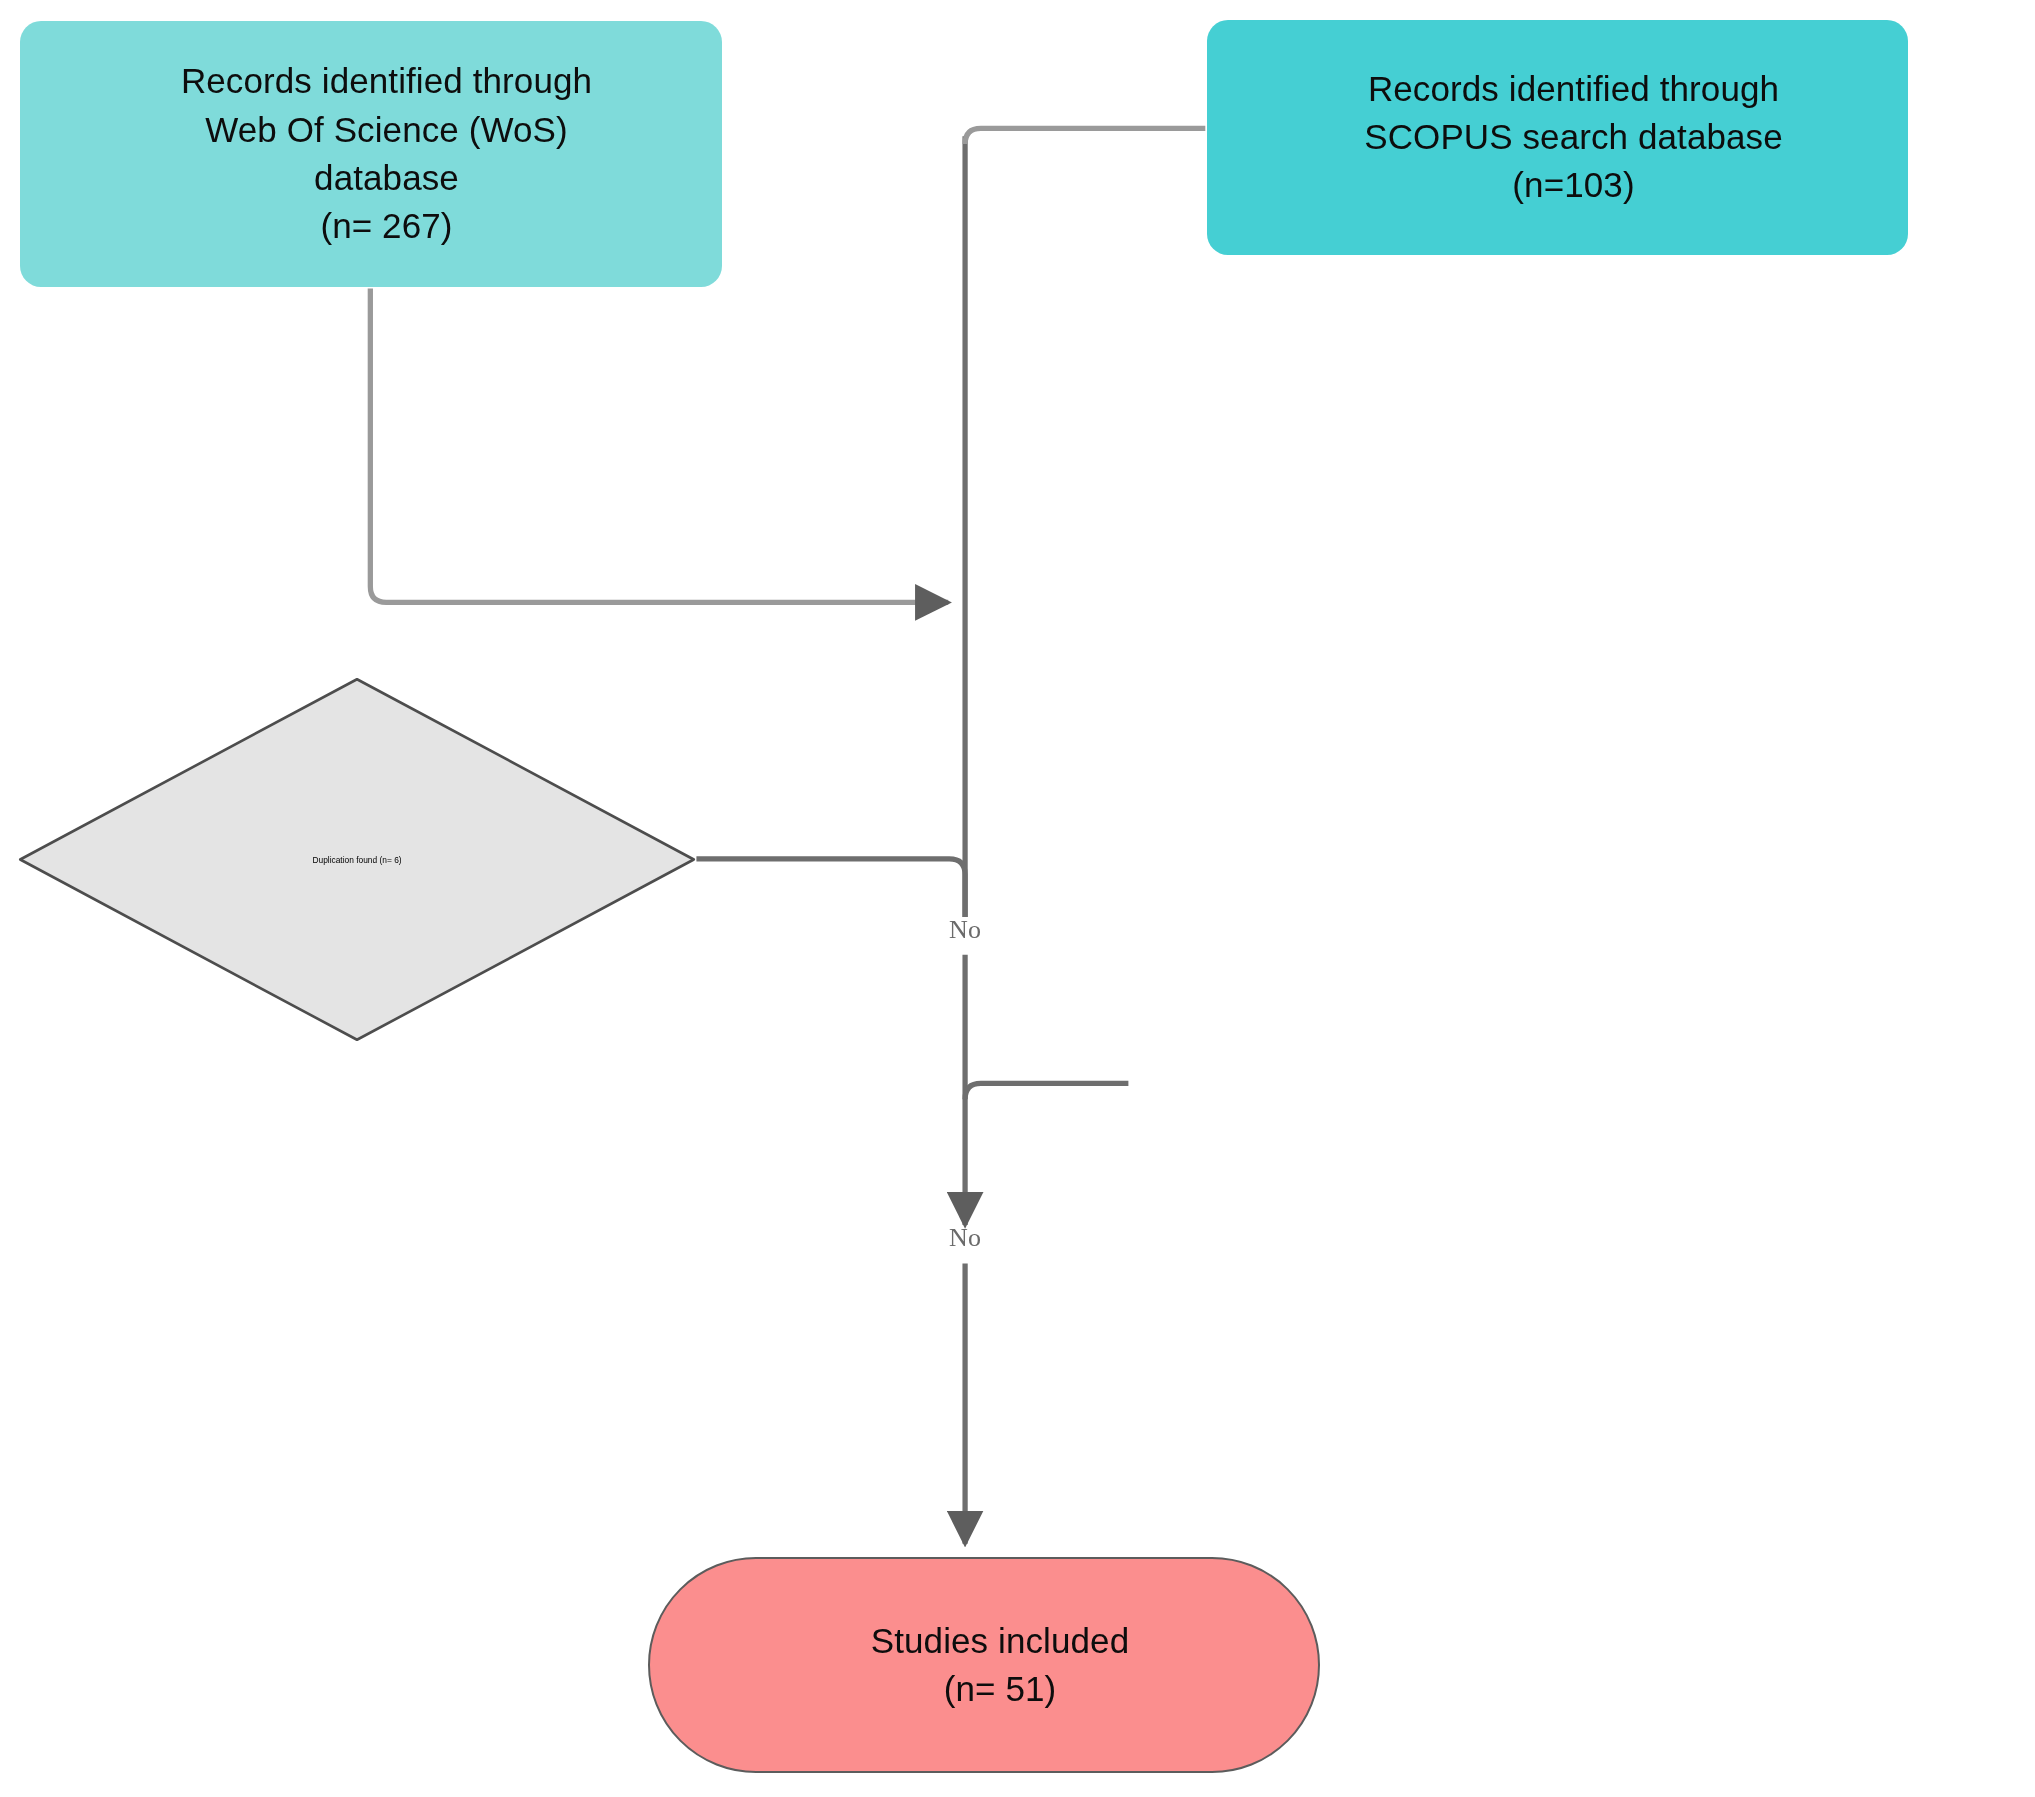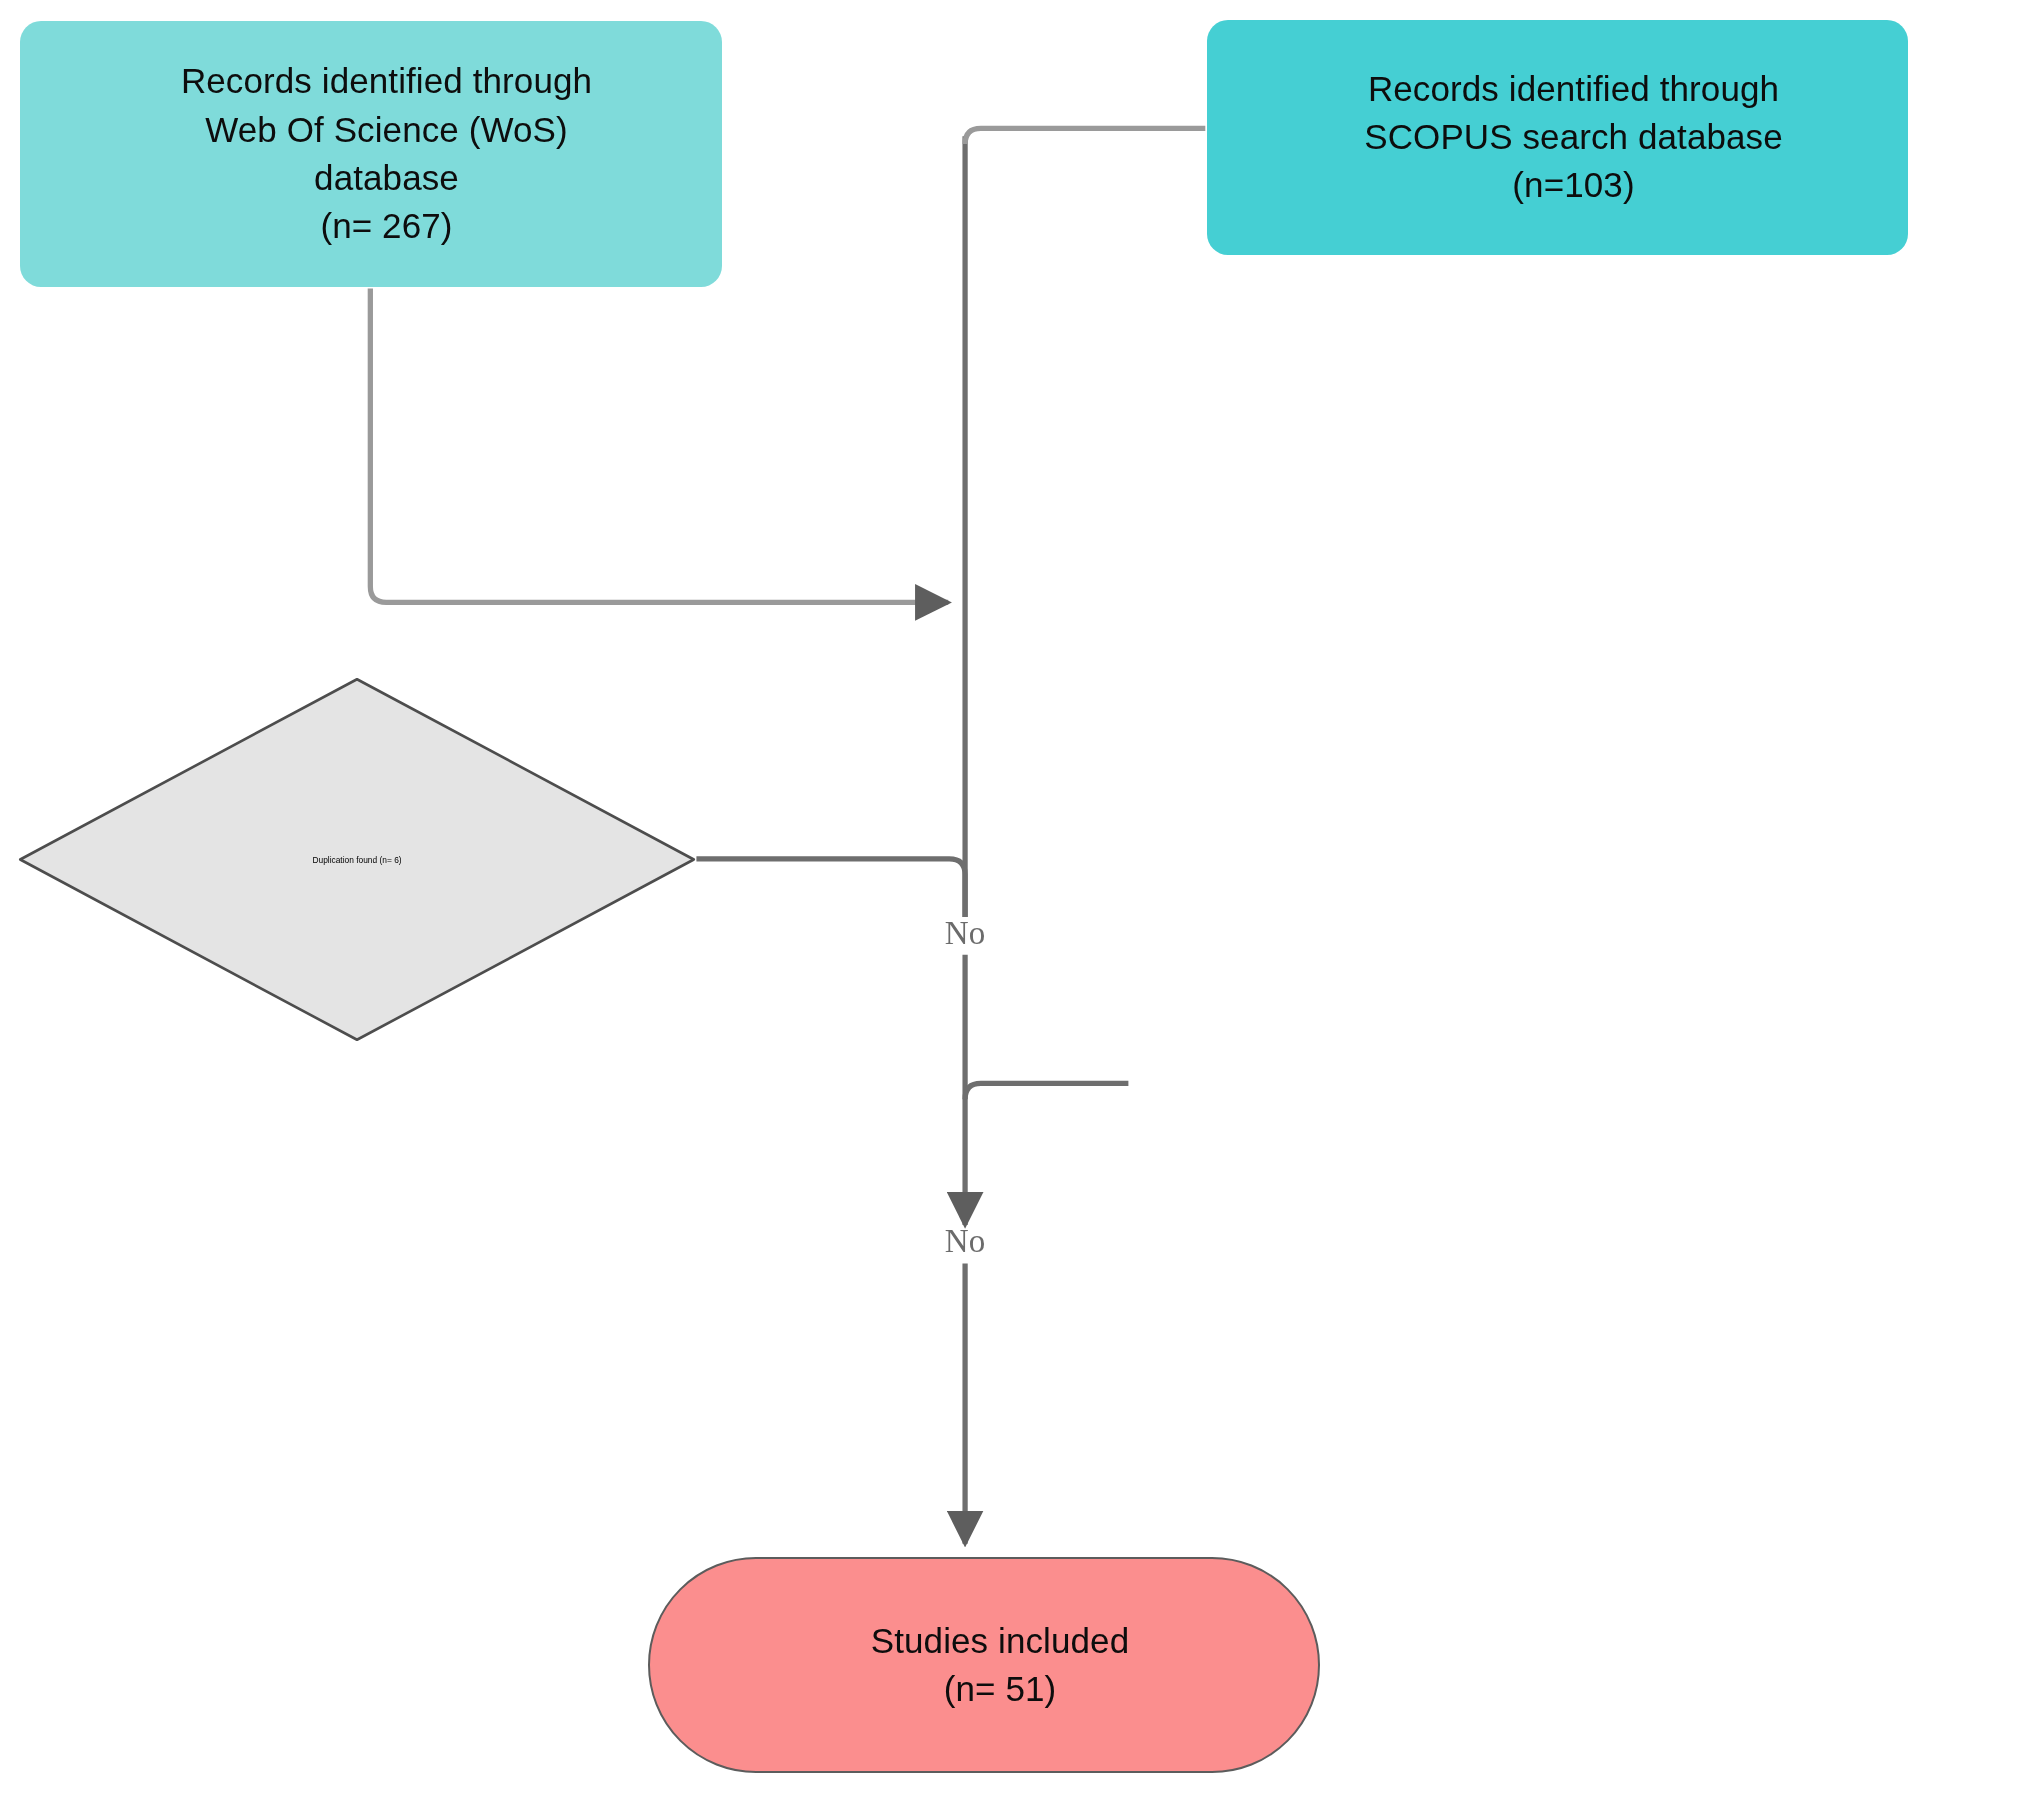--- a/index.html
+++ b/index.html
@@ -106,21 +106,21 @@
     height: 216px;
     background: #FB8E8E;
     border: 2.1px solid #5c5c5c;
     border-radius: 108px / 108px;
   }
   
   .edge-label {
     position: absolute;
     color: #6b6b6b;
     font-family: "Liberation Serif", serif;
-    font-size: 33px;
+    font-size: 26px;
     line-height: 1;
     white-space: nowrap;
     transform: translateX(-50%);
   }
   #edge-label-no-1 { left: 965px; top: 917px; }
   #edge-label-no-2 { left: 965px; top: 1225px; }
 </style>
 </head>
 <body>
 

